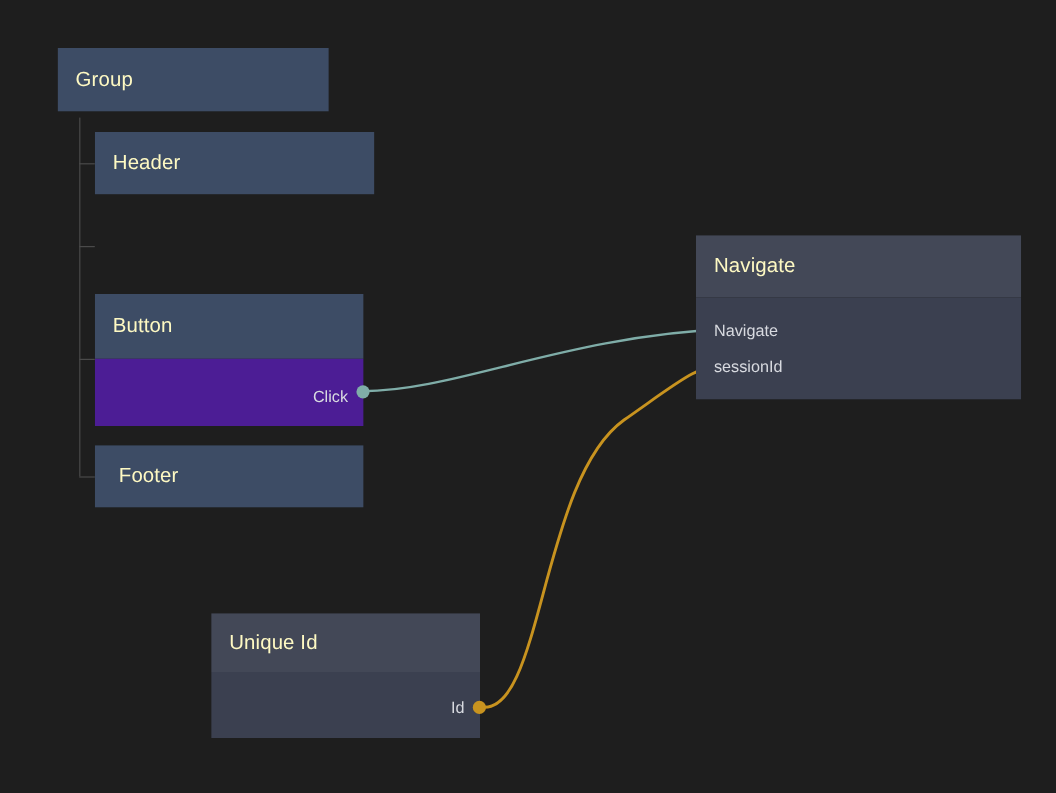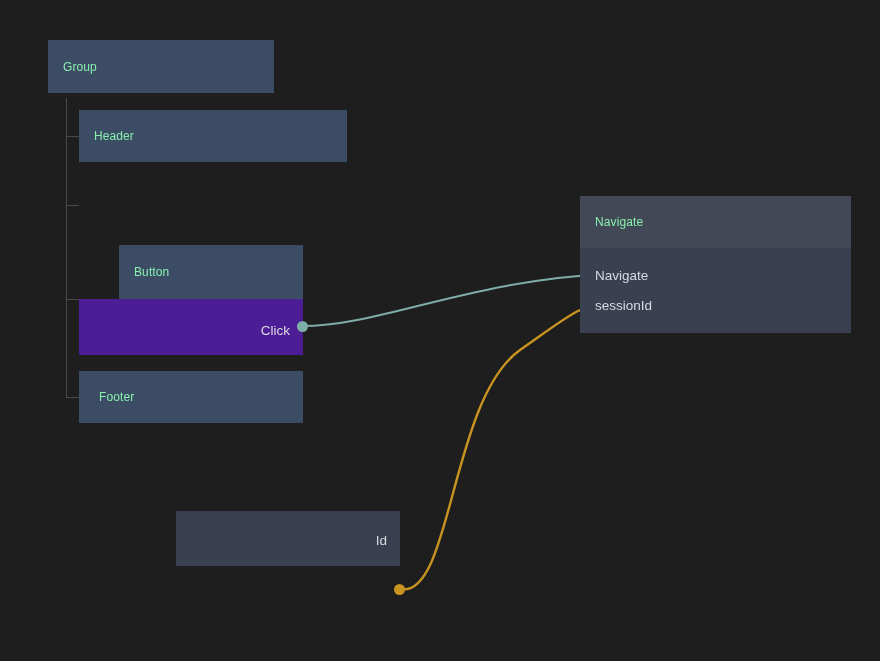--- a/index.html
+++ b/index.html
@@ -56,22 +56,22 @@
     position: absolute;
     z-index: 2;
     box-sizing: border-box;
     overflow: hidden;
   }
   .node-header {
     box-sizing: border-box;
     display: flex;
     align-items: center;
     padding: 0 15px;
-    font-size: 12px;
-    color: #86efac;
+    font-size: 17px;
+    color: #fef9c3;
     letter-spacing: 0.1px;
     white-space: nowrap;
     text-align: center;
   }
   .node-body {
     box-sizing: border-box;
     position: relative;
   }
 
   
@@ -128,27 +128,27 @@
       </marker>
     </defs>
     <path fill="none" stroke="#7fada8" stroke-width="2" marker-end="url(#arrow-teal)" d="M 302 326 C 380 326, 470 280, 608 274"></path>
     <path fill="none" stroke="#c8931f" stroke-width="2.4" marker-end="url(#arrow-amber)" d="M 400 589 C 452 600, 450 400, 520 350 C 570 315, 580 305, 606 304"></path>
   </svg>
 
   <div class="node node-blue" style="left:48px; top:40px; width:226px;">
     <div class="node-header" style="height:53px;">Group</div>
   </div>
 
-  <div class="node node-blue" style="left:79px; top:110px; width:268px;">
+  <div class="node node-blue" style="left:79px; top:110px; width:233px;">
     <div class="node-header" style="height:52px;">Header</div>
   </div>
 
 
   <div class="node node-blue" style="left:79px; top:245px; width:224px;">
-    <div class="node-header" style="height:54px;margin-left:40px;">Button</div>
+    <div class="node-header" style="height:54px;">Button</div>
     <div class="node-body" style="height:56px;">
       <div class="port-row out" style="top:22px;">
         <span>Click</span>
       </div>
     </div>
   </div>
   <div class="port-dot" style="left:297px; top:321px; background:#7fada8;"></div>
 
   <div class="node node-blue" style="left:79px; top:371px; width:224px;">
     <div class="node-header" style="height:52px;padding-left:20px;">Footer</div>
@@ -160,20 +160,21 @@
       <div class="port-row in" style="top:18px;">
         <span>Navigate</span>
       </div>
       <div class="port-row in" style="top:48px;">
         <span>sessionId</span>
       </div>
     </div>
   </div>
 
   <div class="node node-grey" style="left:176px; top:511px; width:224px;">
+    <div class="node-header" style="height:49px;">Unique Id</div>
     <div class="node-body" style="height:55px;">
       <div class="port-row out" style="top:20px;margin-left:40px;">
         <span>Id</span>
       </div>
     </div>
   </div>
   <div class="port-dot" style="left:394px; top:584px; background:#c8931f;"></div>
 
 </div>
 

